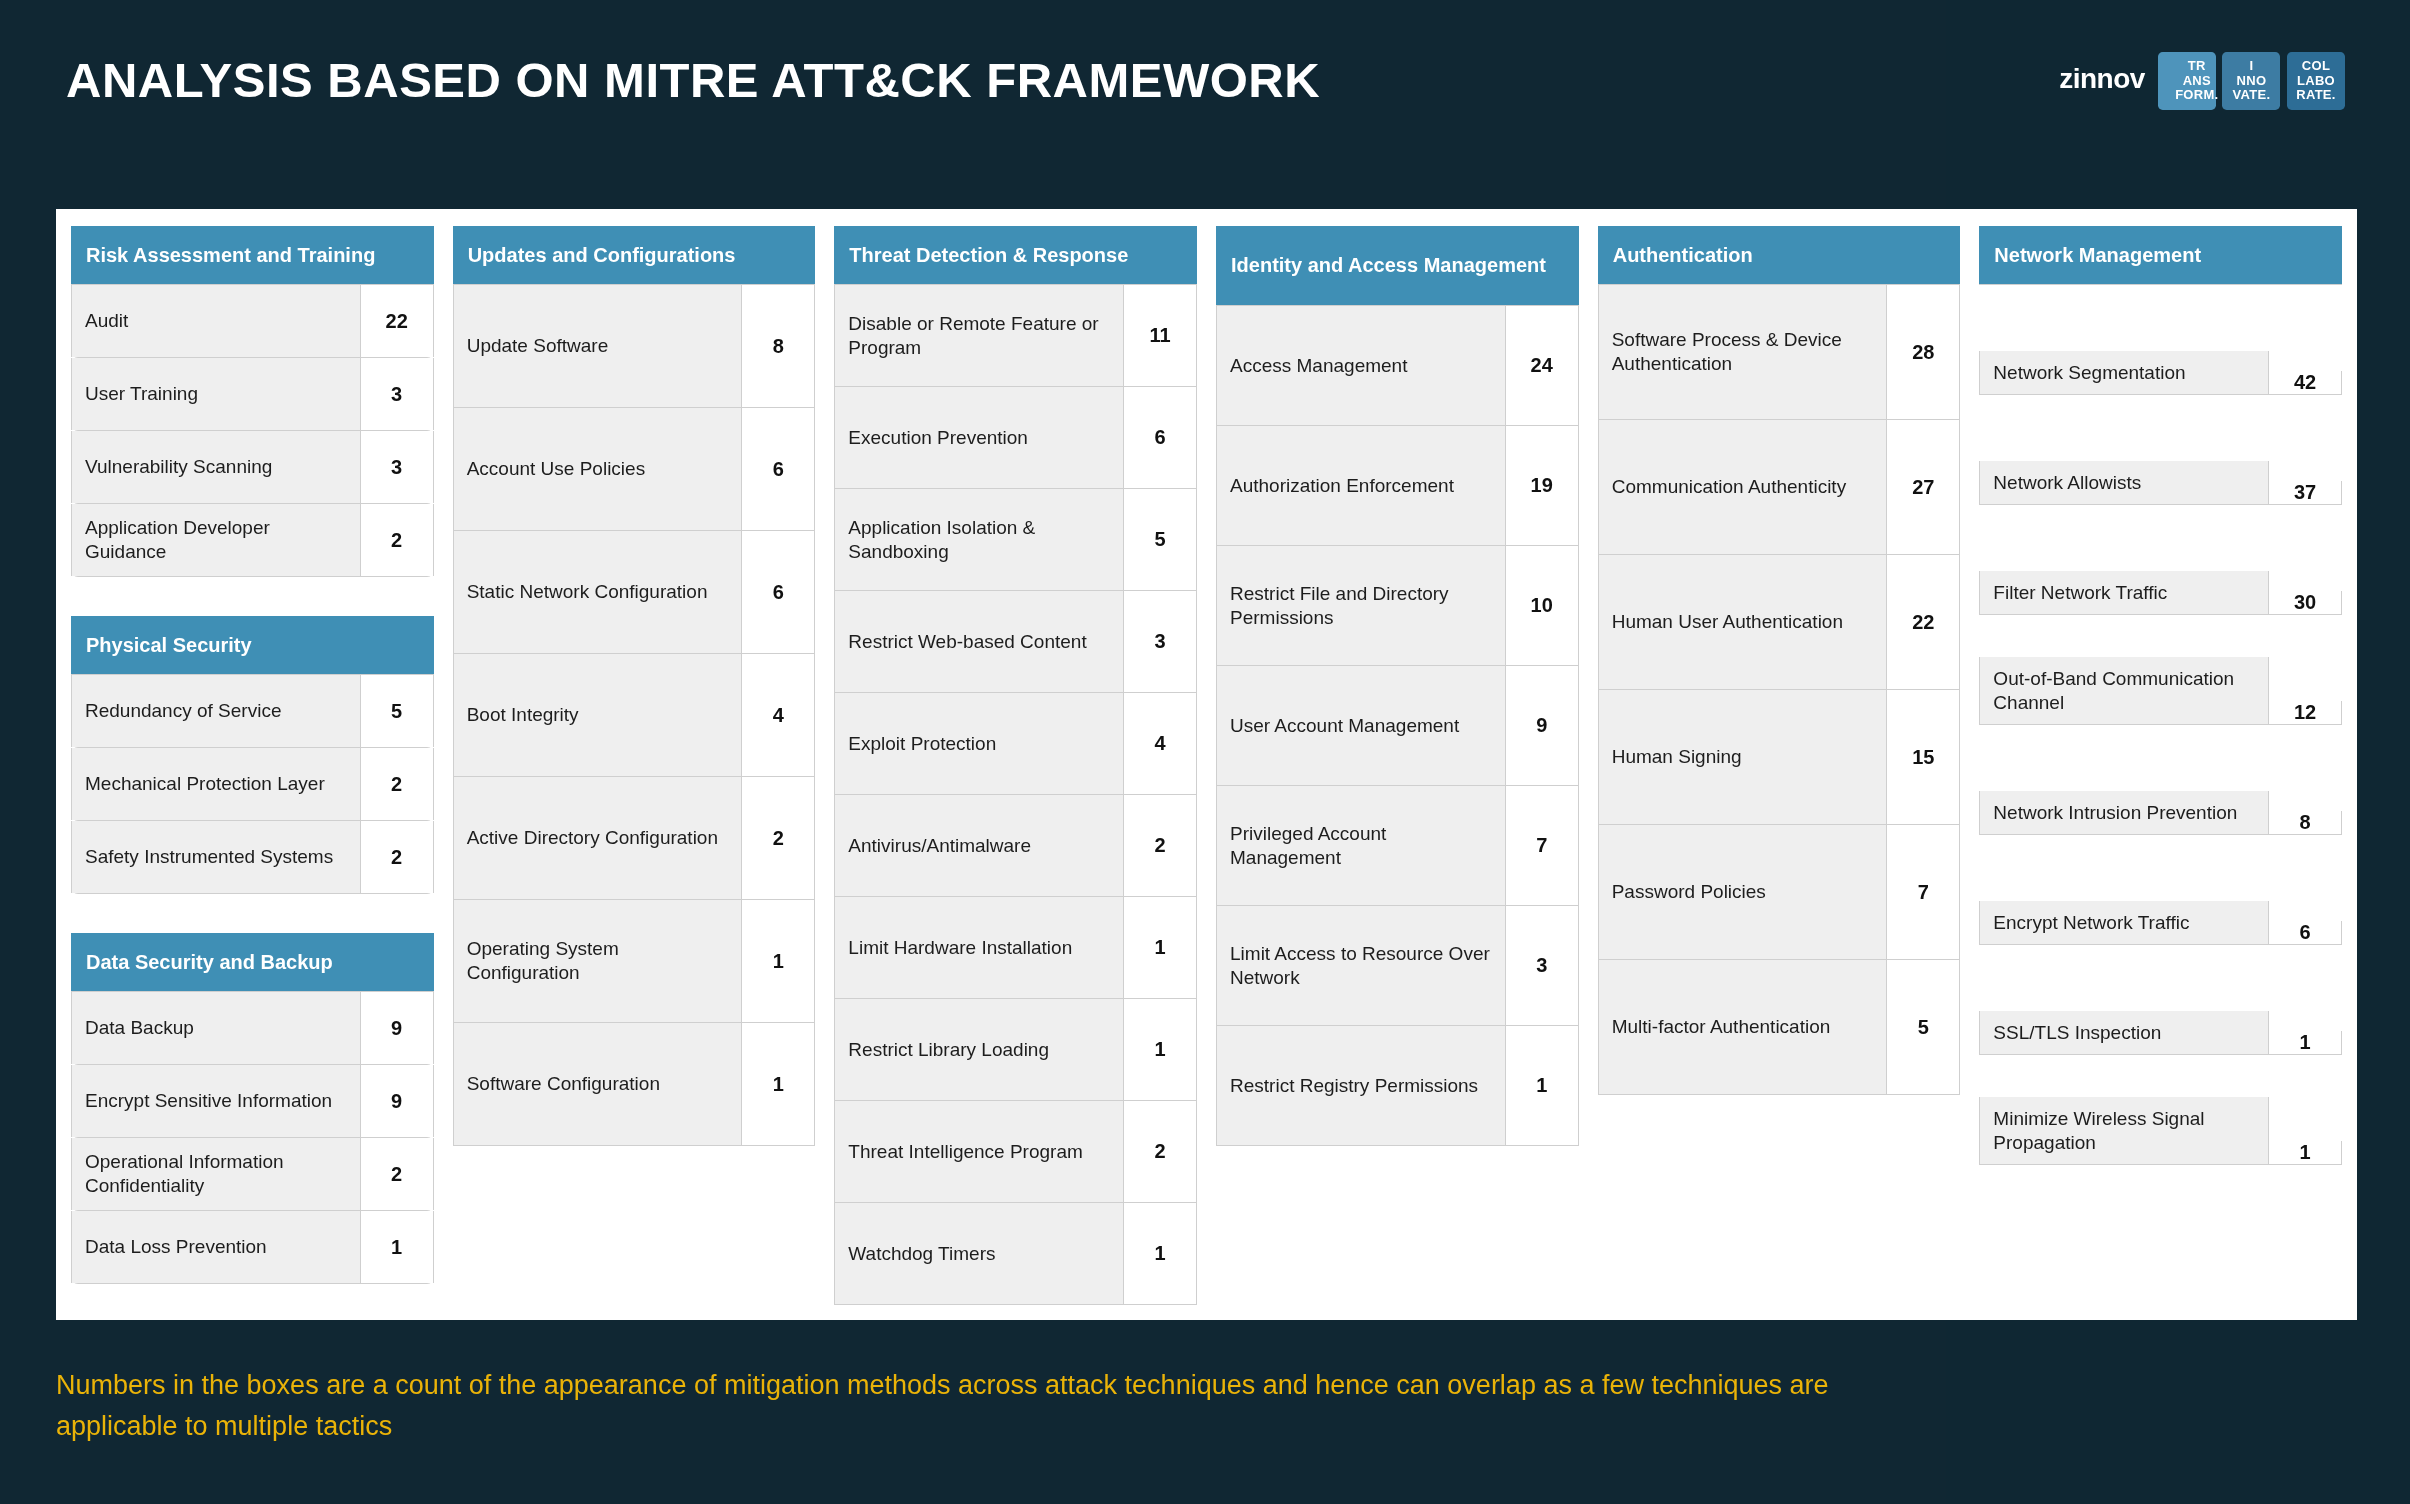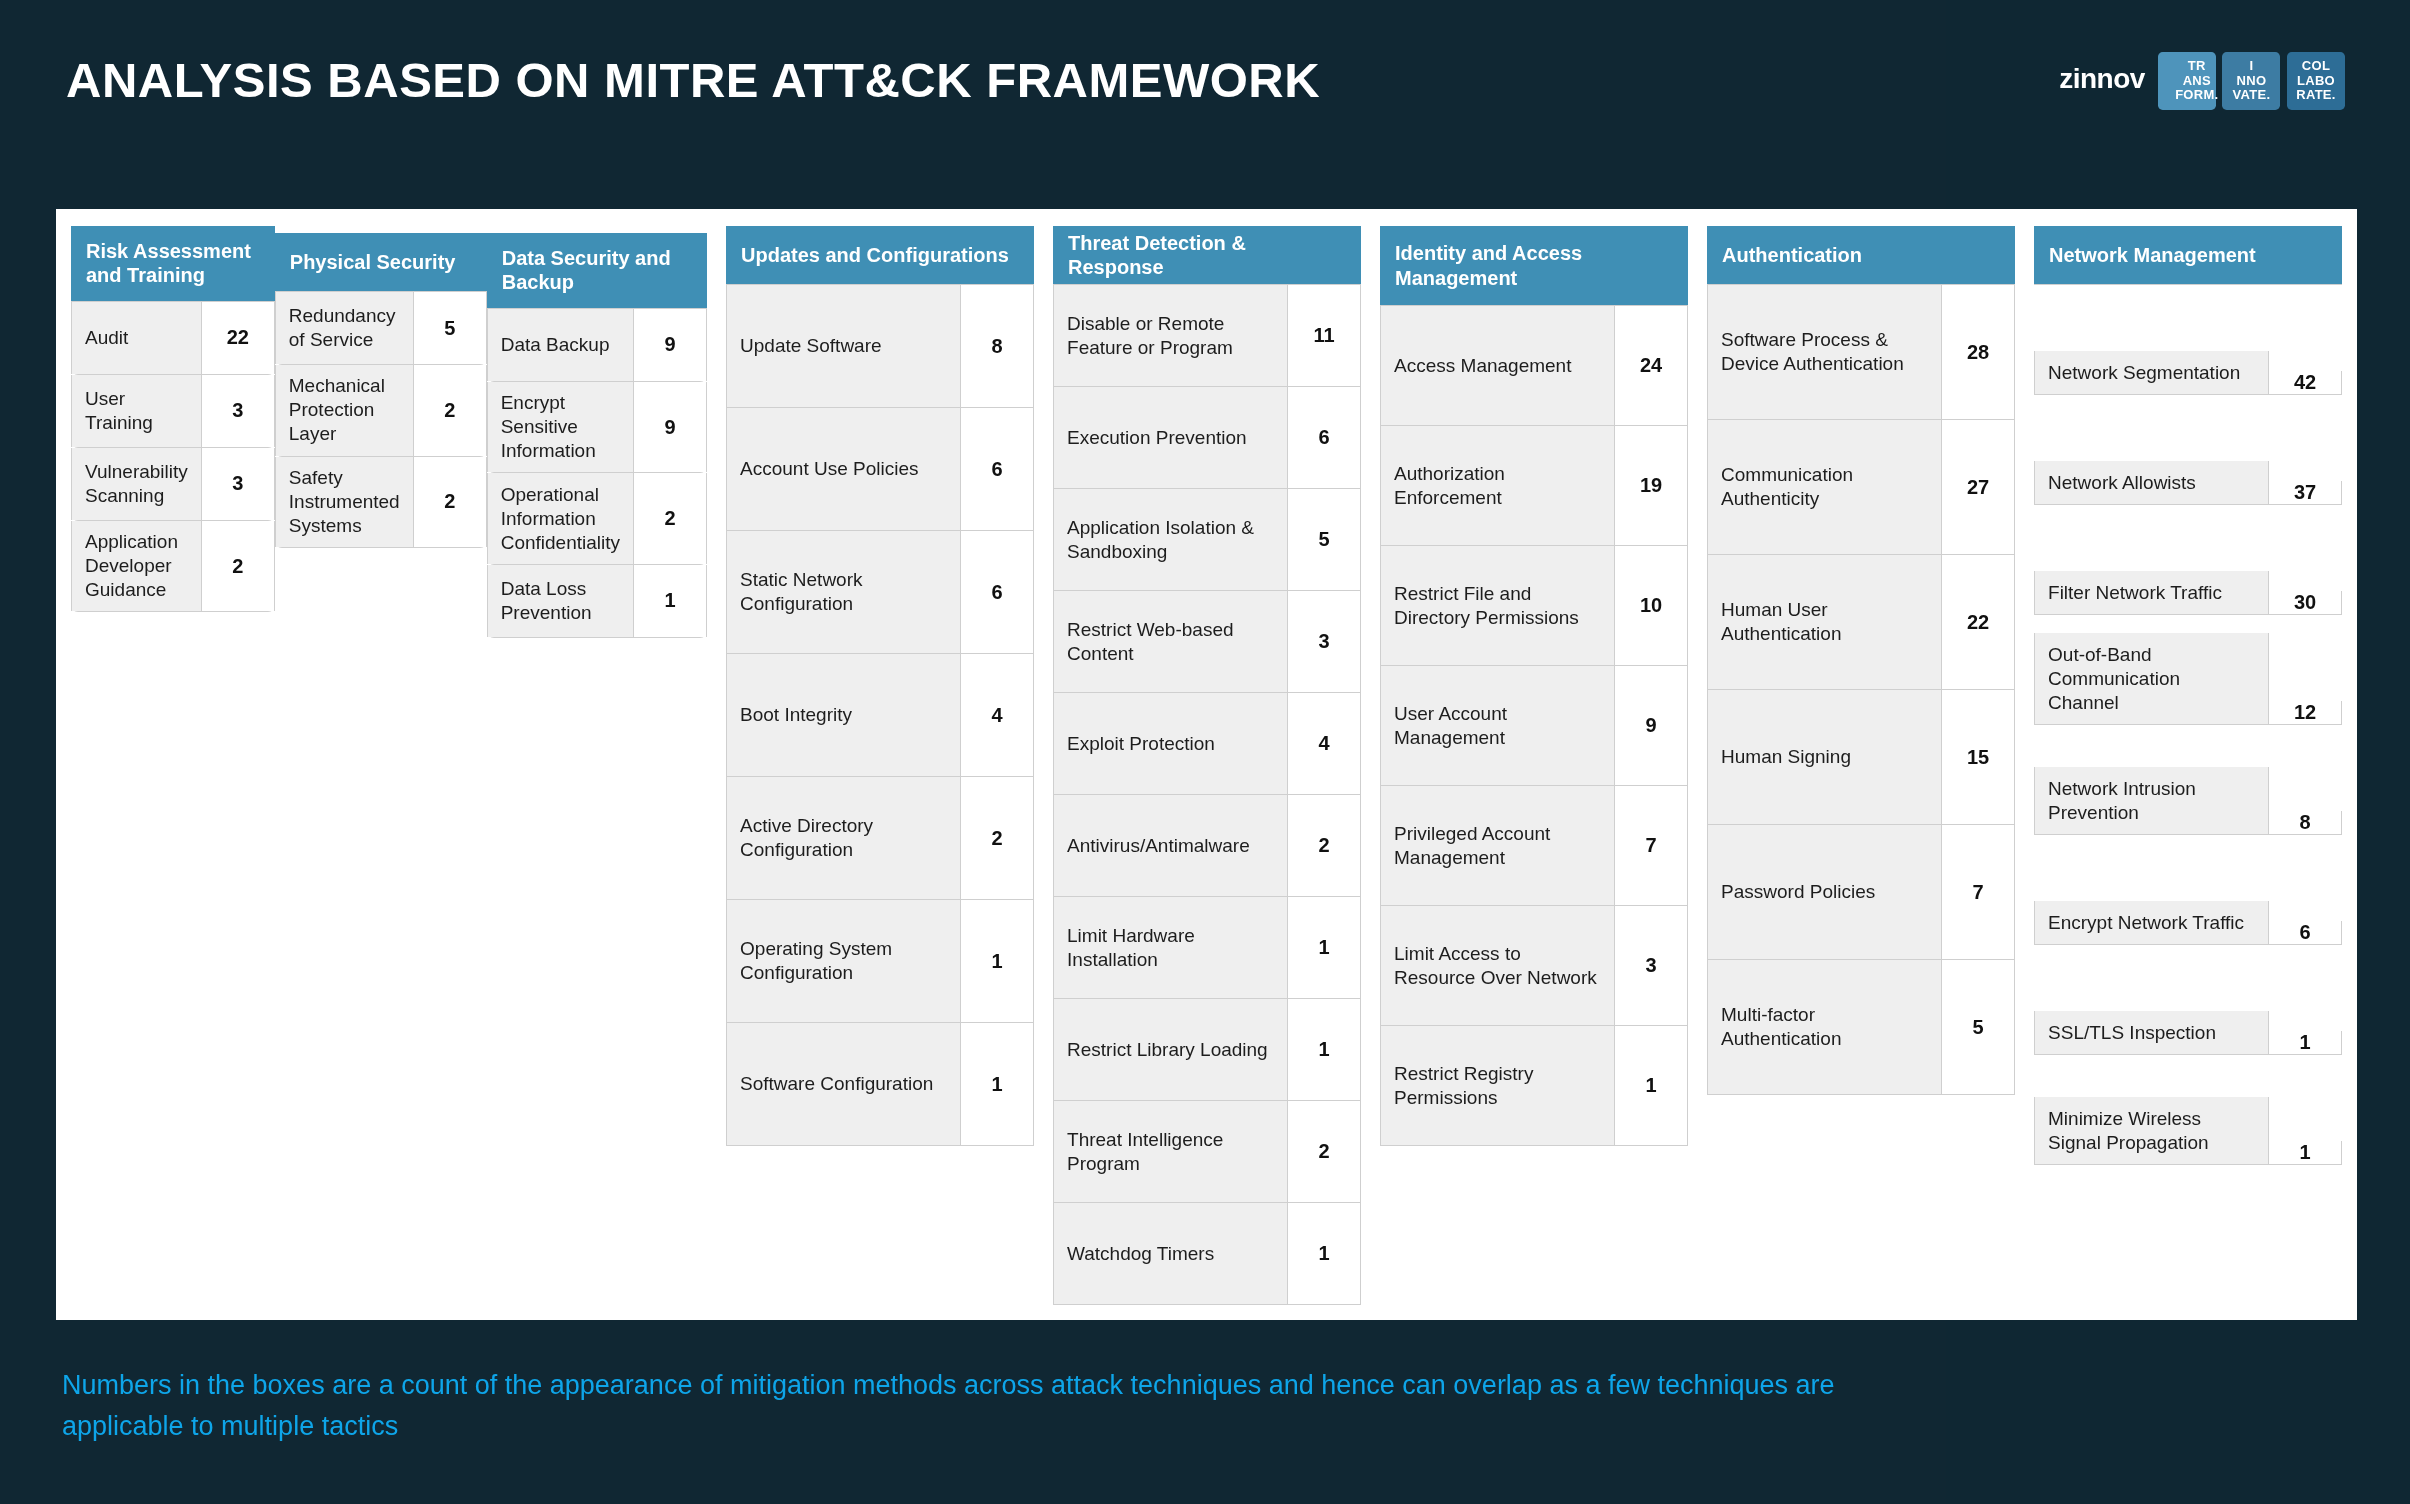--- a/index.html
+++ b/index.html
@@ -37,21 +37,21 @@
   
   .panel {
     position: absolute; left: 56px; top: 209px;
     width: 2301px; height: 1111px;
     background: #ffffff;
     display: flex;
     padding: 17px 15px 21px 15px;
     gap: 19px;
   }
 
-  .column { flex: 1 1 0; display: flex; flex-direction: row; }
+  .column { flex: 1 1 0; display: flex; flex-direction: column; gap: 32px; }
 
   .group { display: flex; flex-direction: column; }
   .group + .group { margin-top: 7px; }
 
   .group-header {
     background: #3f8fb5;
     color: #ffffff;
     font-size: 20px; font-weight: bold;
     padding: 13px 15px;
     line-height: 1.22;
@@ -88,22 +88,22 @@
   
   .col-1 .row { min-height: 73px; border-radius: 7px; }
   .col-2 .row { min-height: 123px; }
   .col-3 .row { min-height: 102px; }
   .col-4 .row { min-height: 120px; }
   .col-5 .row { min-height: 135px; }
   .col-6 .row { min-height: 110px; align-items: flex-end; }
 
   
   .footnote {
-    position: absolute; left: 62px; top: 1365px; width: 1883px;
-    color: #0ea5e9; font-size: 27px; line-height: 1.5;
+    position: absolute; left: 56px; top: 1365px; width: 1883px;
+    color: #eab308; font-size: 27px; line-height: 1.5;
   }
 </style>
 </head>
 <body>
 
 <div class="slide">
 
   <div class="slide-header">
     <div class="slide-title">ANALYSIS BASED ON MITRE ATT&amp;CK FRAMEWORK</div>
     <div class="brand">

